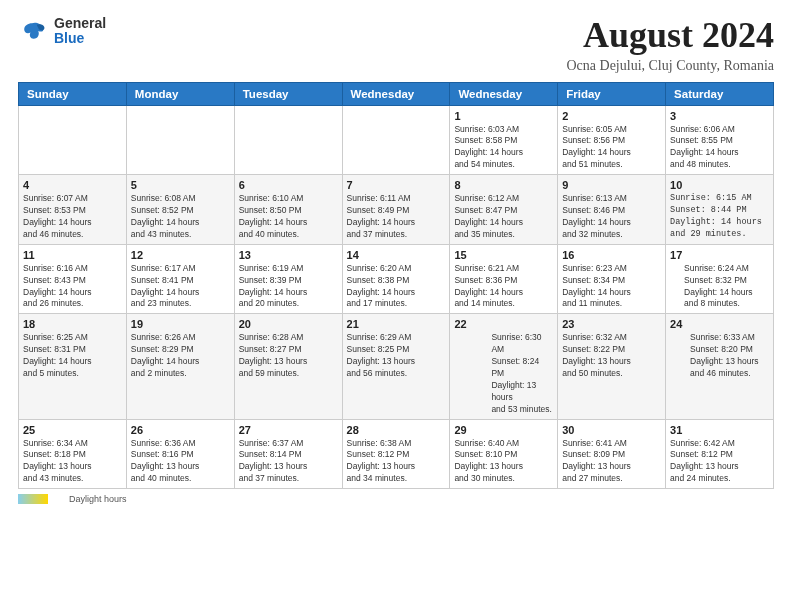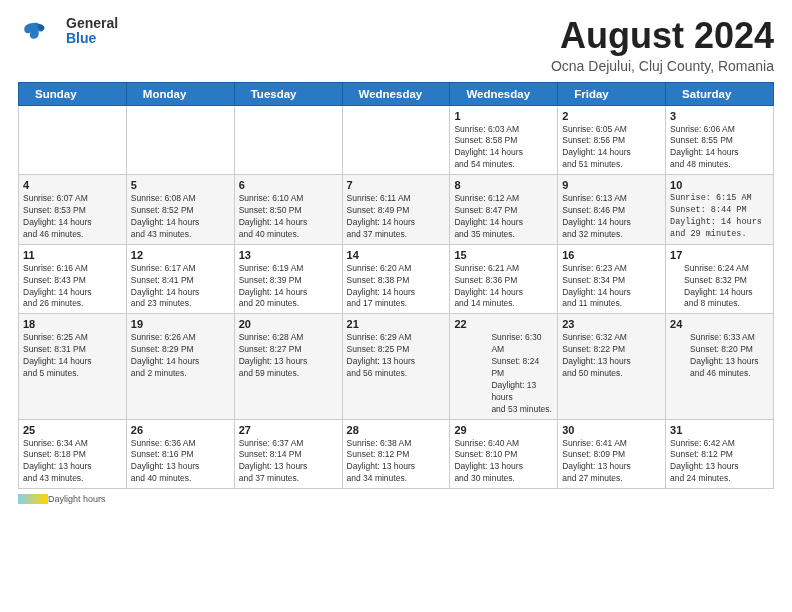--- a/index.html
+++ b/index.html
@@ -19,21 +19,21 @@
     }
     .header {
       display: flex;
       align-items: flex-start;
       justify-content: space-between;
       margin-bottom: 8px;
     }
     .logo {
       display: flex;
       align-items: center;
-      gap: 20px;
+      gap: 8px;
     }
     .logo-text {
       display: flex;
       flex-direction: column;
       line-height: 1.1;
     }
     .logo-general {
       font-size: 14px;
       font-weight: bold;
       color: #333;
@@ -42,20 +42,21 @@
       font-size: 14px;
       font-weight: bold;
       color: #1a6bbf;
     }
     .logo-icon {
       width: 28px;
       height: 28px;
     }
     .title-section {
       text-align: right;
+      font-family: Liberation Serif, serif;
     }
     .main-title {
       font-size: 36px;
       font-weight: bold;
       color: #222;
       line-height: 1.1;
     }
     .subtitle {
       font-size: 14px;
       color: #555;
@@ -65,21 +66,21 @@
     table {
       width: 100%;
       border-collapse: collapse;
       table-layout: fixed;
     }
     thead th {
       background-color: #2979c5;
       color: #fff;
       font-size: 11.5px;
       font-weight: bold;
-      padding: 5px 16px;
+      padding: 5px 8px;
       border: 1px solid #1a5fa0;
       text-align: left;
     }
     tbody tr {
       height: auto;
     }
     tbody td {
       border: 1px solid #ccc;
       vertical-align: top;
       padding: 4px 4px 3px 4px;
@@ -373,17 +374,17 @@
             <span class="day-number">31</span>
             <div class="day-info" style="white-space: pre-line;">Sunrise: 6:42 AM
 Sunset: 8:12 PM
 Daylight: 13 hours
 and 24 minutes.</div>
           </td>
         </tr>
       </tbody>
   </table>
 
-  <div style="margin-top:5px; font-size:9px; color:#555; display:flex; align-items:flex-end; gap:0;">
+  <div style="margin-top:5px; font-size:9px; color:#555; display:flex; align-items:flex-end; gap:21px;">
     <div style="width:30px; height:10px; background: linear-gradient(to right, #87ceeb, #ffd700);"></div>
     <span>Daylight hours</span>
   </div>
 </div>
 
 </body></html>

